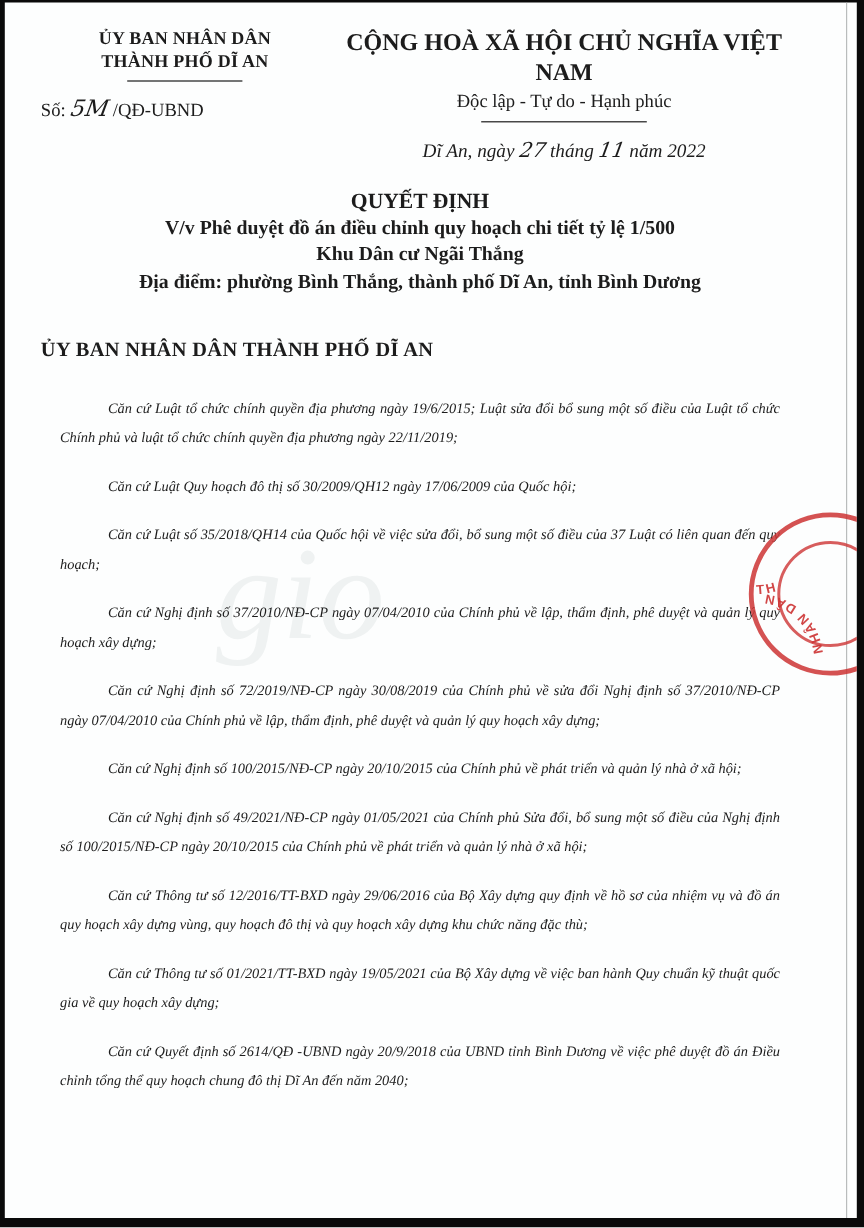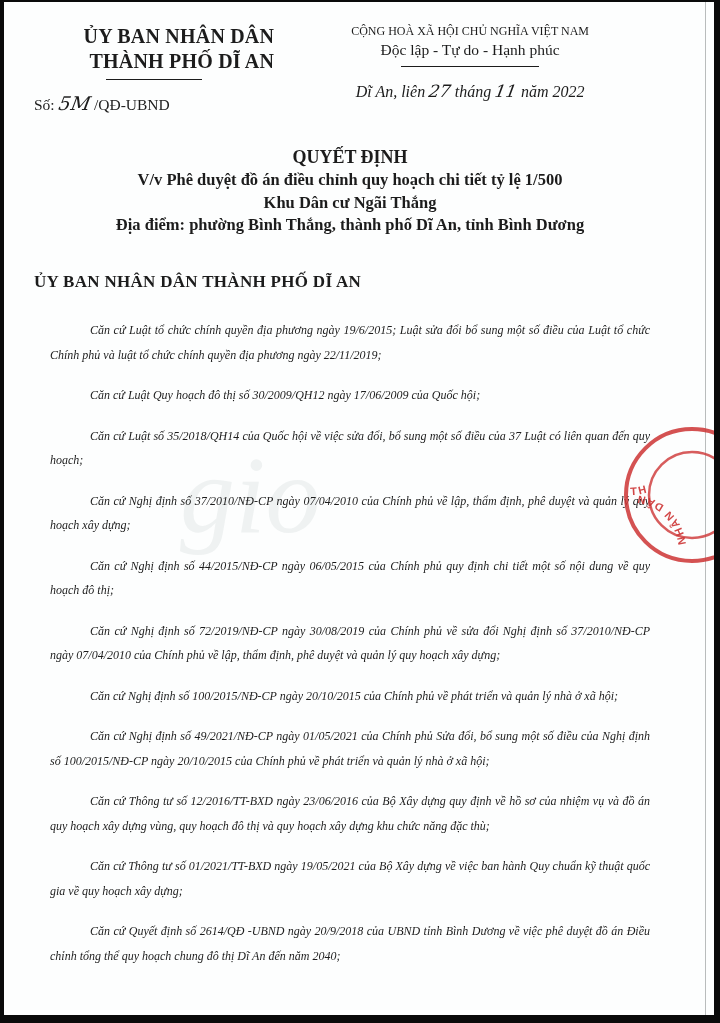--- a/index.html
+++ b/index.html
@@ -23,39 +23,39 @@
   .content{
     position:relative;
     box-sizing:border-box;
     width:100%;height:100%;
     padding:22px 48px 0 30px;
   }
   
   .hdr{display:flex;align-items:flex-start;}
   .hdr-left{width:38%;text-align:center;}
   .hdr-right{width:62%;text-align:center;}
-  .org-line{font-weight:bold;font-size:20px;line-height:1.25;letter-spacing:.2px;text-align:right;}
-  .nat-line1{font-weight:normal;font-size:12px;line-height:1.25;}
+  .org-line{font-weight:bold;font-size:15px;line-height:1.25;letter-spacing:.2px;}
+  .nat-line1{font-weight:bold;font-size:20px;line-height:1.25;}
   .nat-line2{font-weight:normal;font-size:15.5px;line-height:1.4;}
   .rule{height:0;border-top:1.6px solid #1c1c1c;margin:5px auto 0 auto;}
   .rule-left{width:96px;}
   .rule-right{width:138px;}
   .num-line{margin-top:14px;text-align:left;font-size:15.5px;}
   .handwritten{
     display:inline-block;
     font-style:italic;
     font-family:"DejaVu Serif",serif;
     transform:skewX(-10deg);
     font-size:19px;
     line-height:1;
   }
   .hw-small{font-size:17px;}
   .date-line{margin-top:16px;font-style:italic;font-size:16px;}
   
-  .title-block{margin-top:32px;text-align:center;}
+  .title-block{margin-top:20px;text-align:center;}
   .title-main{font-weight:bold;font-size:18px;line-height:1.3;}
   .title-sub{font-weight:bold;font-size:16.5px;line-height:1.35;}
   
   .section-heading{
     margin-top:36px;margin-bottom:26px;
     text-align:left;font-weight:bold;font-size:17px;letter-spacing:.3px;
   }
   
   .body-text{position:relative;z-index:2;}
   .para{
@@ -110,21 +110,21 @@
           <span>Số:</span>
           <span class="handwritten">5M</span>
           <span>/QĐ-UBND</span>
         </div>
       </div>
       <div class="hdr-right">
         <div class="nat-line1">CỘNG HOÀ XÃ HỘI CHỦ NGHĨA VIỆT NAM</div>
         <div class="nat-line2">Độc lập - Tự do - Hạnh phúc</div>
         <div class="rule rule-right"></div>
         <div class="date-line">
-          <span>Dĩ An, liên</span>
+          <span>Dĩ An, ngày</span>
           <span class="handwritten hw-small">27</span>
           <span>tháng</span>
           <span class="handwritten hw-small">11</span>
           <span>năm 2022</span>
         </div>
       </div>
     </div>
 
     <div class="title-block">
       <div class="title-main">QUYẾT ĐỊNH</div>
@@ -133,23 +133,22 @@
       <div class="title-sub">Địa điểm: phường Bình Thắng, thành phố Dĩ An, tỉnh Bình Dương</div>
     </div>
 
     <div class="section-heading">ỦY BAN NHÂN DÂN THÀNH PHỐ DĨ AN</div>
 
     <div class="body-text">
         <p class="para">Căn cứ Luật tổ chức chính quyền địa phương ngày 19/6/2015; Luật sửa đổi bổ sung một số điều của Luật tổ chức Chính phủ và luật tổ chức chính quyền địa phương ngày 22/11/2019;</p>
         <p class="para">Căn cứ Luật Quy hoạch đô thị số 30/2009/QH12 ngày 17/06/2009 của Quốc hội;</p>
         <p class="para">Căn cứ Luật số 35/2018/QH14 của Quốc hội về việc sửa đổi, bổ sung một số điều của 37 Luật có liên quan đến quy hoạch;</p>
         <p class="para">Căn cứ Nghị định số 37/2010/NĐ-CP ngày 07/04/2010 của Chính phủ về lập, thẩm định, phê duyệt và quản lý quy hoạch xây dựng;</p>
-        <p class="para">Căn cứ Nghị định số 44/2015/NĐ-CP ngày 06/05/2015 của Chính phủ quy định chi tiết một số nội dung về quy hoạch đô thị;</p>
         <p class="para">Căn cứ Nghị định số 72/2019/NĐ-CP ngày 30/08/2019 của Chính phủ về sửa đổi Nghị định số 37/2010/NĐ-CP ngày 07/04/2010 của Chính phủ về lập, thẩm định, phê duyệt và quản lý quy hoạch xây dựng;</p>
         <p class="para">Căn cứ Nghị định số 100/2015/NĐ-CP ngày 20/10/2015 của Chính phủ về phát triển và quản lý nhà ở xã hội;</p>
         <p class="para">Căn cứ Nghị định số 49/2021/NĐ-CP ngày 01/05/2021 của Chính phủ Sửa đổi, bổ sung một số điều của Nghị định số 100/2015/NĐ-CP ngày 20/10/2015 của Chính phủ về phát triển và quản lý nhà ở xã hội;</p>
-        <p class="para">Căn cứ Thông tư số 12/2016/TT-BXD ngày 23/06/2016 của Bộ Xây dựng quy định về hồ sơ của nhiệm vụ và đồ án quy hoạch xây dựng vùng, quy hoạch đô thị và quy hoạch xây dựng khu chức năng đặc thù;</p>
+        <p class="para">Căn cứ Thông tư số 12/2016/TT-BXD ngày 29/06/2016 của Bộ Xây dựng quy định về hồ sơ của nhiệm vụ và đồ án quy hoạch xây dựng vùng, quy hoạch đô thị và quy hoạch xây dựng khu chức năng đặc thù;</p>
         <p class="para">Căn cứ Thông tư số 01/2021/TT-BXD ngày 19/05/2021 của Bộ Xây dựng về việc ban hành Quy chuẩn kỹ thuật quốc gia về quy hoạch xây dựng;</p>
         <p class="para">Căn cứ Quyết định số 2614/QĐ -UBND ngày 20/9/2018 của UBND tỉnh Bình Dương về việc phê duyệt đồ án Điều chỉnh tổng thể quy hoạch chung đô thị Dĩ An đến năm 2040;</p>
       </div>
 
   </div>
 </div>
 
 </body></html>

